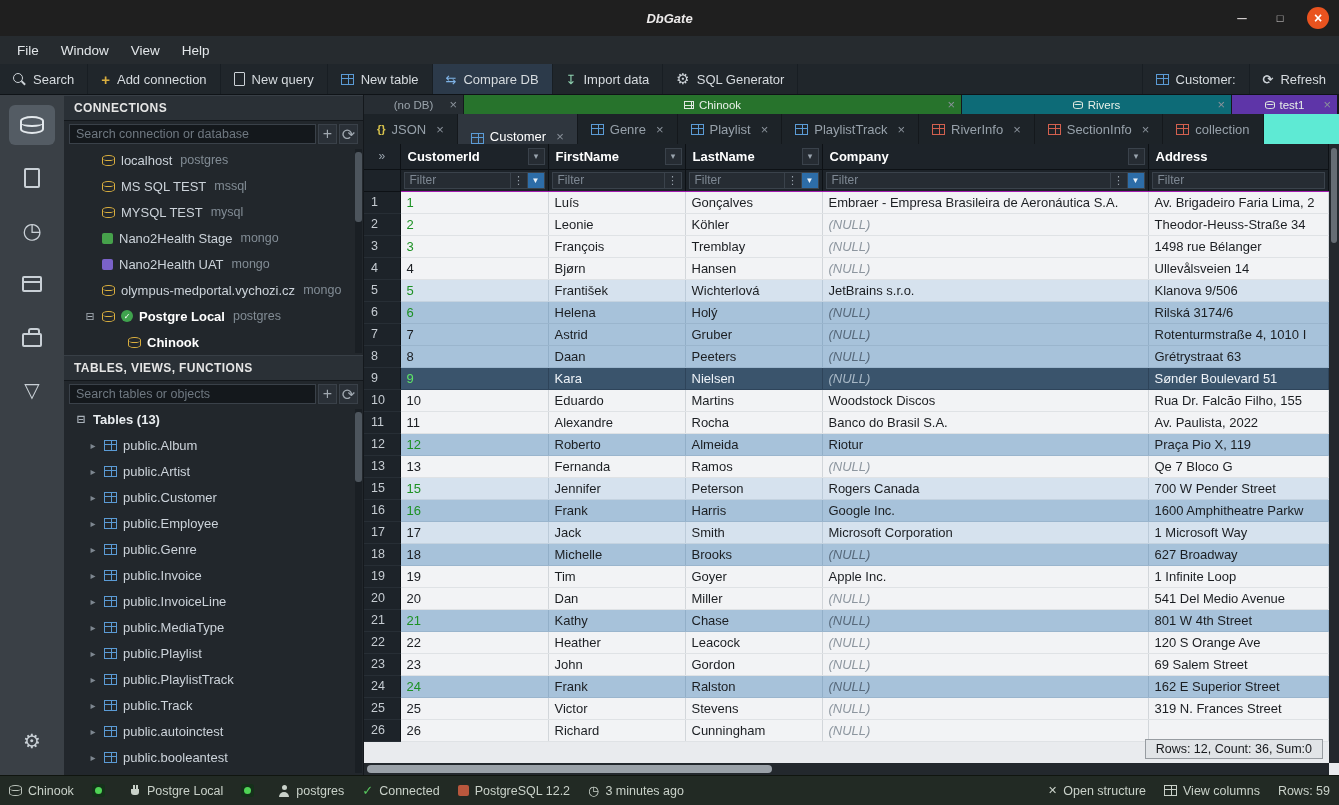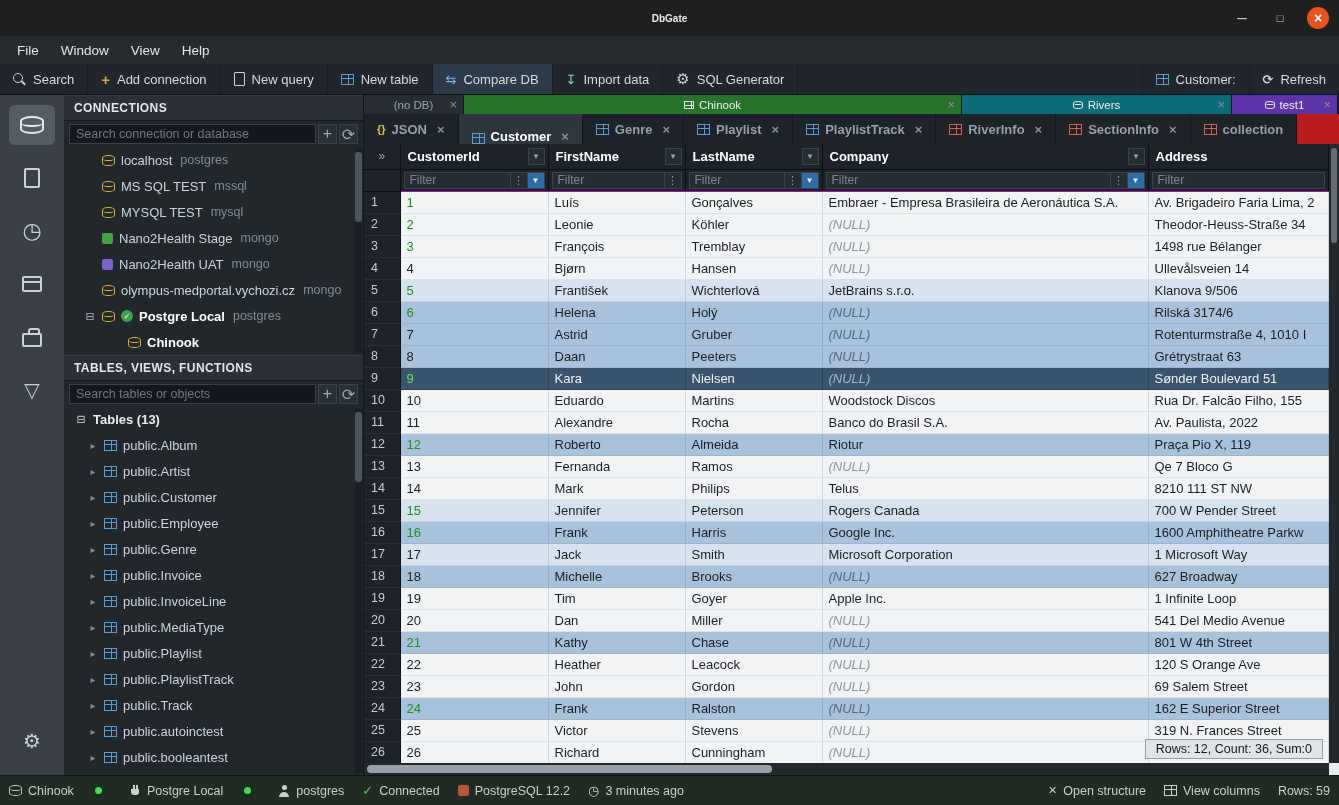--- a/index.html
+++ b/index.html
@@ -1,21 +1,21 @@
 <!DOCTYPE html>
 <html><head>
 <meta charset="utf-8">
 <style>
   * { box-sizing: border-box; }
   body { margin:0; background:#111; font-family:"Liberation Sans","DejaVu Sans",sans-serif; }
   .app { width:1339px; height:805px; display:flex; flex-direction:column; background:#1e2226; overflow:hidden; }
 
   
   .titlebar { height:36px; background:#1f1f1f; position:relative; display:flex; align-items:center; justify-content:center; flex:none; }
-  .title { color:#eceaea; font-weight:bold; font-size:10px; }
+  .title { color:#eceaea; font-weight:bold; font-size:13px;font-style:italic; }
   .win-controls { position:absolute; right:10px; top:0; height:100%; display:flex; align-items:center; gap:16px; }
   .wc { color:#d6d2d2; width:22px; height:22px; display:flex; align-items:center; justify-content:center; font-size:14px; }
   .wc.min { font-size:17px; }
   .wc.max { font-size:11px; }
   .wc.close { background:#e9531f; border-radius:50%; color:#fff; font-weight:bold; }
 
   
   .menubar { height:28px; background:#262b2f; display:flex; align-items:center; padding-left:6px; flex:none; }
   .menu-item { color:#e2e6e9; font-size:13.5px; padding:0 11px; height:100%; display:flex; align-items:center; }
 
@@ -57,21 +57,21 @@
 
   
   .content { flex:1; display:flex; flex-direction:column; min-width:0; }
   .dbtabs { height:19px; background:#14181c; display:flex; flex:none; }
   .dbtab { display:flex; align-items:center; justify-content:center; gap:5px; font-size:11.5px; color:#e8f0e8; position:relative; border-right:1px solid #14181c; flex:none; overflow:hidden; }
   .dbtab .tab-close { position:absolute; right:6px; margin:0; }
   .dbtab-plain { background:#272d33; color:#9aa3ab; }
   .dbtab-green { background:#27732c; }
   .dbtab-teal { background:#0d6b77; }
   .dbtab-purple { background:#5e35a8; }
-  .filetabs { height:30px; background:#b91c1c; display:flex; flex:none; overflow:hidden;font-weight:bold; }
+  .filetabs { height:30px; background:#5eead4; display:flex; flex:none; overflow:hidden; }
   .filetab { display:flex; align-items:center; gap:6px; padding:0 13px; font-size:13px; color:#97a1aa; background:#1d2328; border-right:1px solid #14181c; flex:none; white-space:nowrap; }
   .filetab.active { background:#2f363e; color:#fff;align-items:flex-end; }
   .tab-close { color:#8a929b; font-size:13px; margin-left:4px; }
 
   
   .gridwrap { flex:1; position:relative; background:#e9ebee; min-height:0; overflow:hidden; }
   table.grid { border-collapse:collapse; table-layout:fixed; width:calc(100% - 10px); }
   th.corner, td.corner-f { background:#1d2329; border-right:1px solid #0d1115; border-bottom:1px solid #0d1115; color:#9aa4ae; font-size:12px; font-weight:normal; text-align:center; }
   th.hcol { background:#1d2329; border-right:1px solid #0d1115; border-bottom:1px solid #0d1115; height:25px; padding:0; color:#fff; font-size:13px; font-weight:bold; }
   .hwrap { display:flex; align-items:center; height:100%; }
@@ -733,28 +733,20 @@
 
               <tr>
                 <td class="gutter">13</td>
                 <td class="dcell"><span class="idv">13</span></td>
                 <td class="dcell">Fernanda</td>
                 <td class="dcell">Ramos</td>
                 <td class="dcell"><span class="nullv">(NULL)</span></td>
                 <td class="dcell">Qe 7 Bloco G</td>
               </tr>
 
-              <tr>
-                <td class="gutter">14</td>
-                <td class="dcell"><span class="idv">14</span></td>
-                <td class="dcell">Mark</td>
-                <td class="dcell">Philips</td>
-                <td class="dcell"><span>Telus</span></td>
-                <td class="dcell">8210 111 ST NW</td>
-              </tr>
 
               <tr class="sel1">
                 <td class="gutter">15</td>
                 <td class="dcell"><span class="idv green">15</span></td>
                 <td class="dcell">Jennifer</td>
                 <td class="dcell">Peterson</td>
                 <td class="dcell"><span>Rogers Canada</span></td>
                 <td class="dcell">700 W Pender Street</td>
               </tr>
 

